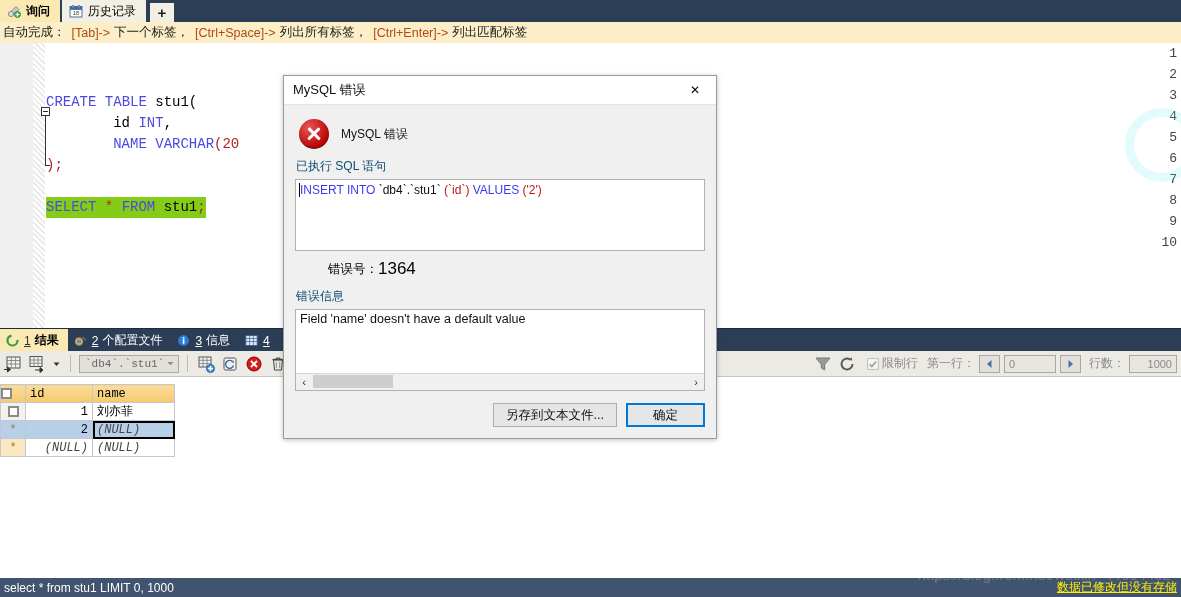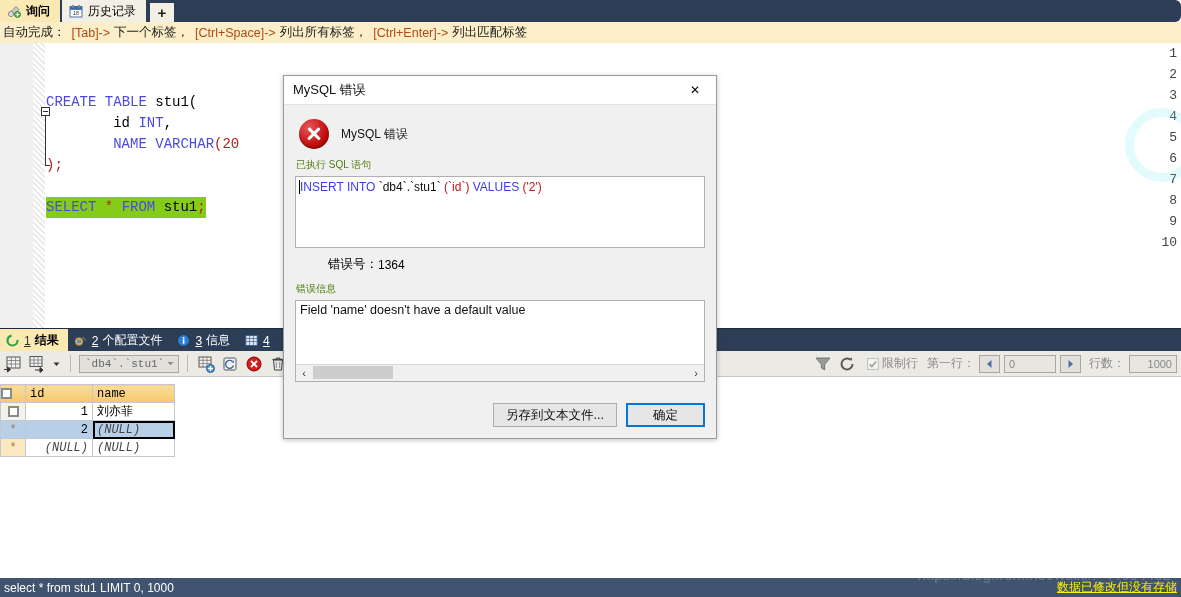--- a/index.html
+++ b/index.html
@@ -19,21 +19,20 @@
   }
 
   
   #tab-strip {
     position: absolute;
     left: 0; top: 0;
     width: 1181px; height: 22px;
     background: #2c3e56;
     display: flex;
     align-items: flex-end;
-    border-radius: 6px;
   }
   .top-tab {
     height: 22px;
     display: flex;
     align-items: center;
     gap: 5px;
     padding: 0 10px 0 7px;
     box-sizing: border-box;
     font-size: 12px;
     cursor: default;
@@ -388,22 +387,22 @@
     position: absolute;
     left: 50%; top: 50%;
     width: 16px; height: 3.4px;
     background: #fff;
     border-radius: 1px;
   }
   #err-icon::before { transform: translate(-50%,-50%) rotate(45deg); }
   #err-icon::after  { transform: translate(-50%,-50%) rotate(-45deg); }
   #err-head-text { font-size: 12px; color: #111; }
   .dlg-label {
-    font-size: 10px;
-    color: #4d7c0f;
+    font-size: 12px;
+    color: #0c4a6e;
     margin: 9px 0 4px 1px;
   }
   #sql-box {
     height: 72px;
     background: #fff;
     border: 1px solid #b0b0b0;
     box-sizing: border-box;
     padding: 3px 4px;
     font-family: "Liberation Sans", sans-serif;
     font-size: 12px;
@@ -423,21 +422,21 @@
   .sqls { color: #c01515; }
   .sqlp { color: #111; }
   #errno-row {
     display: flex;
     align-items: center;
     margin: 8px 0 0 1px;
     font-size: 12.5px;
     text-align: right;
   }
   #errno-label { width: 82px; }
-  #errno-value { font-size: 12px; }
+  #errno-value { font-size: 17px; }
   #msg-outer {
     border: 1px solid #b0b0b0;
     background: #f0f0f0;
     box-sizing: border-box;
     padding: 0;
   }
   #msg-box {
     height: 64px;
     background: #fff;
     border-bottom: 1px solid #d6d6d6;

